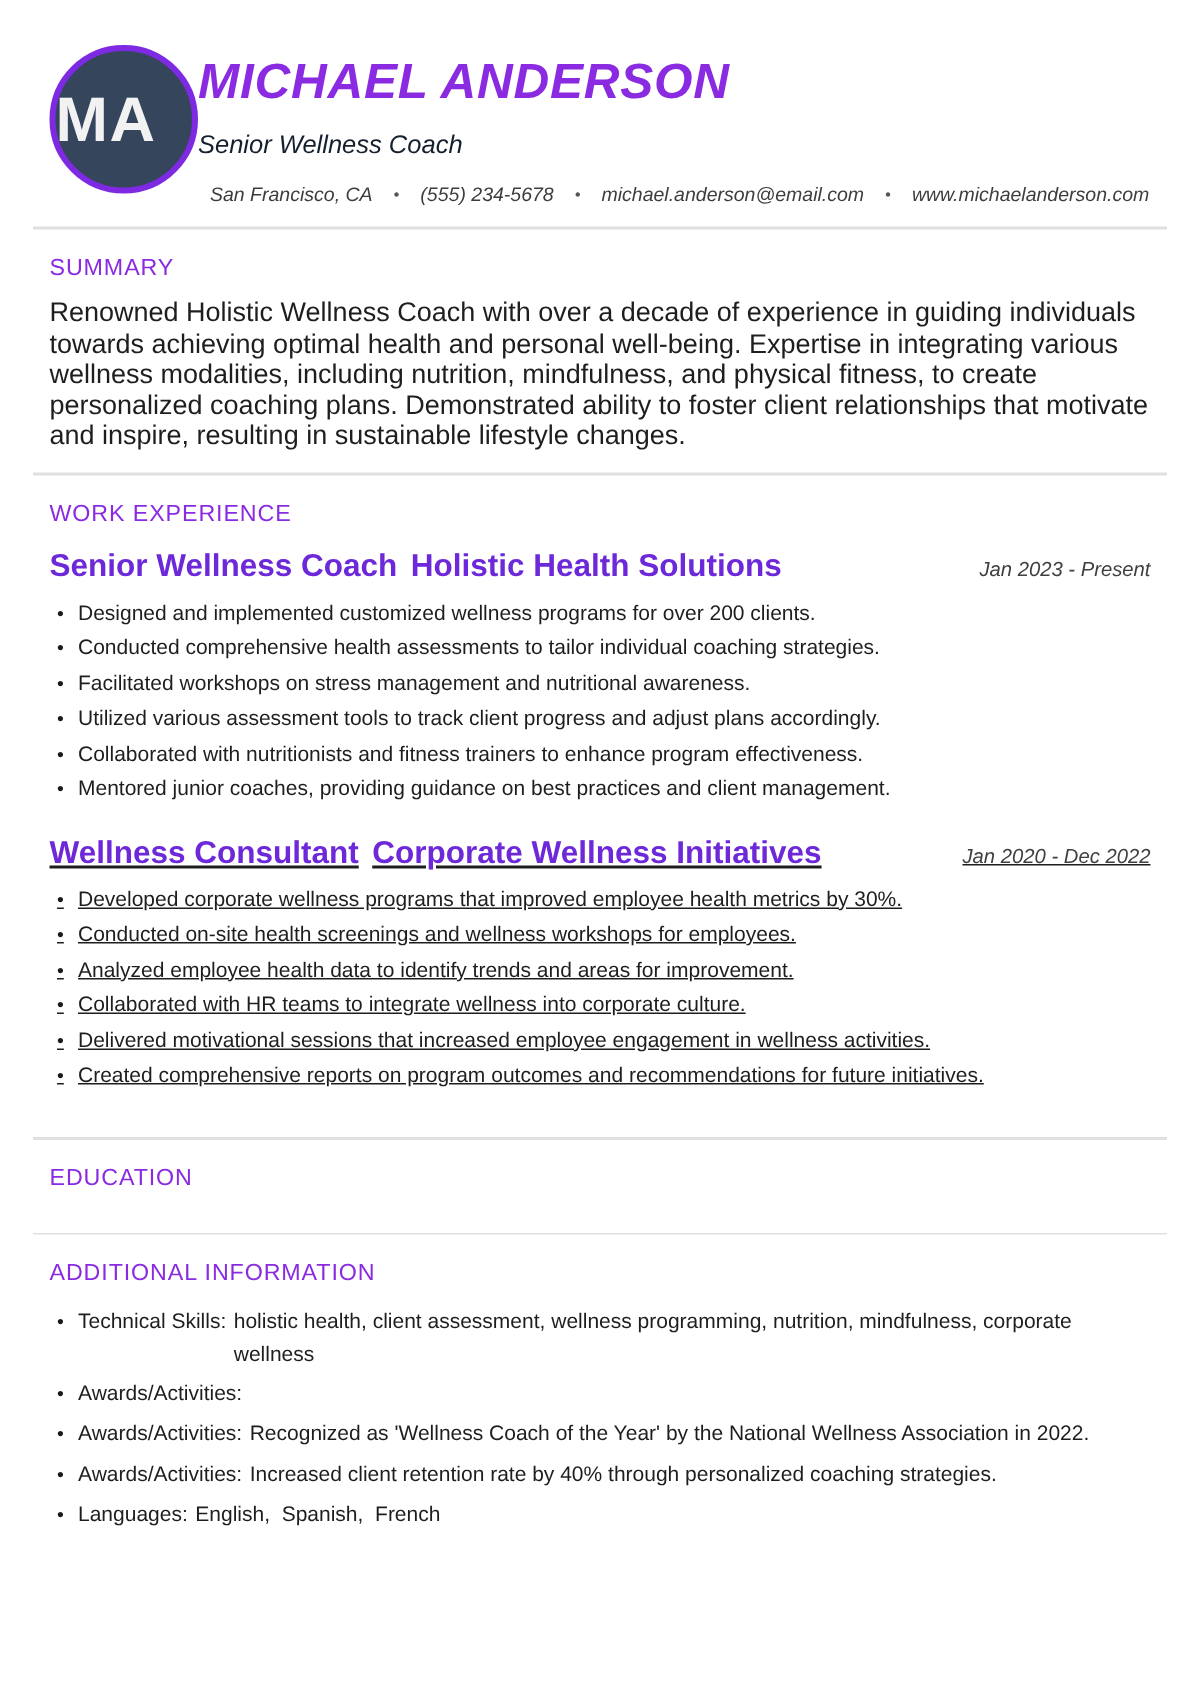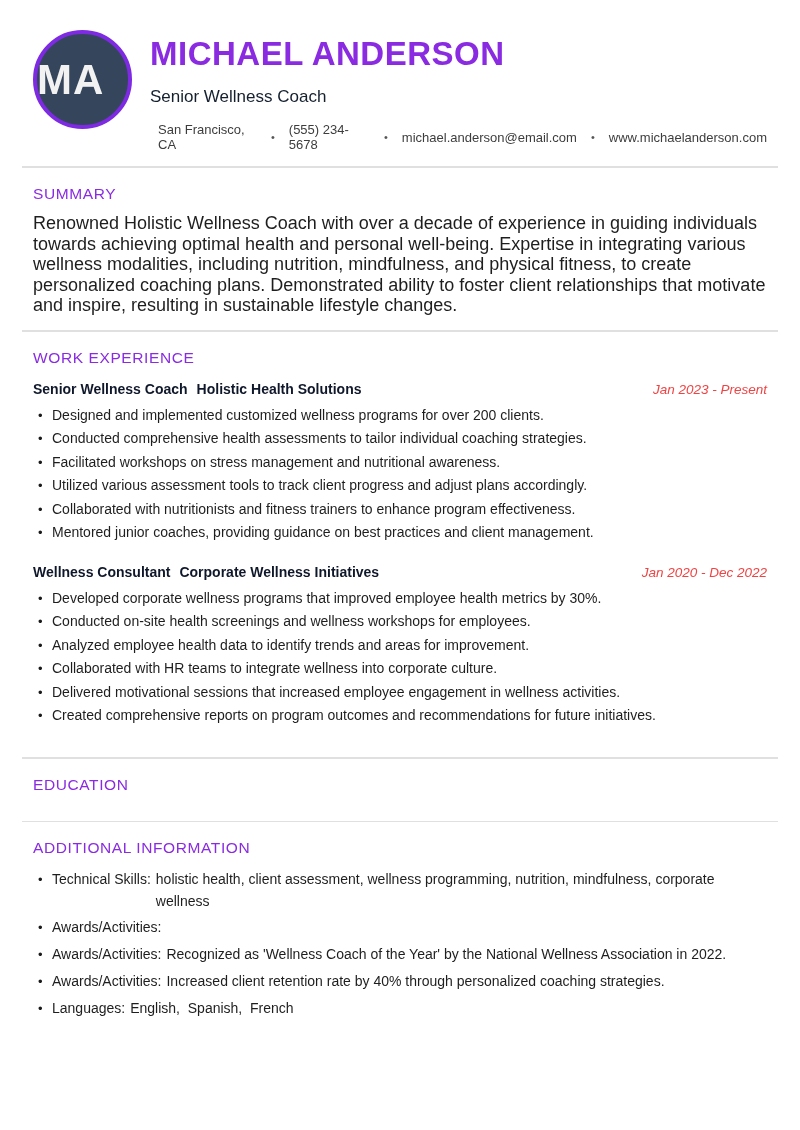--- a/index.html
+++ b/index.html
@@ -22,21 +22,21 @@
   
   .header{display:flex;align-items:flex-start;}
   .avatar{
     width:99px;height:99px;flex:0 0 99px;
     border-radius:50%;
     background:var(--avatar-bg);
     border:4px solid var(--avatar-ring);
     display:flex;align-items:center;
     color:#f2f2f2;font-size:42px;font-weight:700;letter-spacing:1px;
   }
-  .header-right{margin-left:18px;padding-top:7px;}
+  .header-right{padding-top:7px;font-style:italic;}
   .name{
     color:var(--accent);
     font-size:33px;font-weight:800;letter-spacing:.5px;
     line-height:1;
   }
   .job-title-header{margin-top:17px;font-size:17px;font-weight:500;color:#14202e;}
   .contact-row{
     margin-top:15px;margin-left:8px;
     display:flex;align-items:center;
     font-size:13px;color:#3d3d3d;
@@ -54,31 +54,31 @@
   .summary-text{
     margin-top:10px;
     font-size:18px;line-height:20.5px;color:var(--text);
     max-width:736px;
   }
 
   .entry-head{
     display:flex;justify-content:space-between;align-items:baseline;
     margin-top:14px;
   }
-  .entry-title{font-size:14px;font-weight:700;color:#0f172a;}
+  .entry-title{font-size:21px;font-weight:700;color:#6d28d9;}
   .entry-title .company{margin-left:9px;}
-  .entry-dates{font-size:13.5px;font-style:italic;color:#ef4444;white-space:nowrap;}
+  .entry-dates{font-size:13.5px;font-style:italic;color:#404040;white-space:nowrap;}
 
   ul.bullets{list-style:none;margin-top:7px;}
   ul.bullets li{
     display:flex;align-items:baseline;
     font-size:14px;line-height:22.5px;color:var(--text);
   }
   ul.bullets li .b{flex:0 0 14px;margin-left:5px;font-size:13px;color:#1a1a1a;}
-  .job2{margin-top:19px;}
+  .job2{margin-top:19px;text-decoration:underline;}
 
   .divider.pre-edu{margin-top:29px;}
   .divider.pre-add{margin-top:27px;}
 
   ul.info-list{list-style:none;margin-top:11px;}
   ul.info-list li{
     display:flex;align-items:baseline;
     font-size:14px;line-height:22px;color:var(--text);
     margin-bottom:4px;
   }

